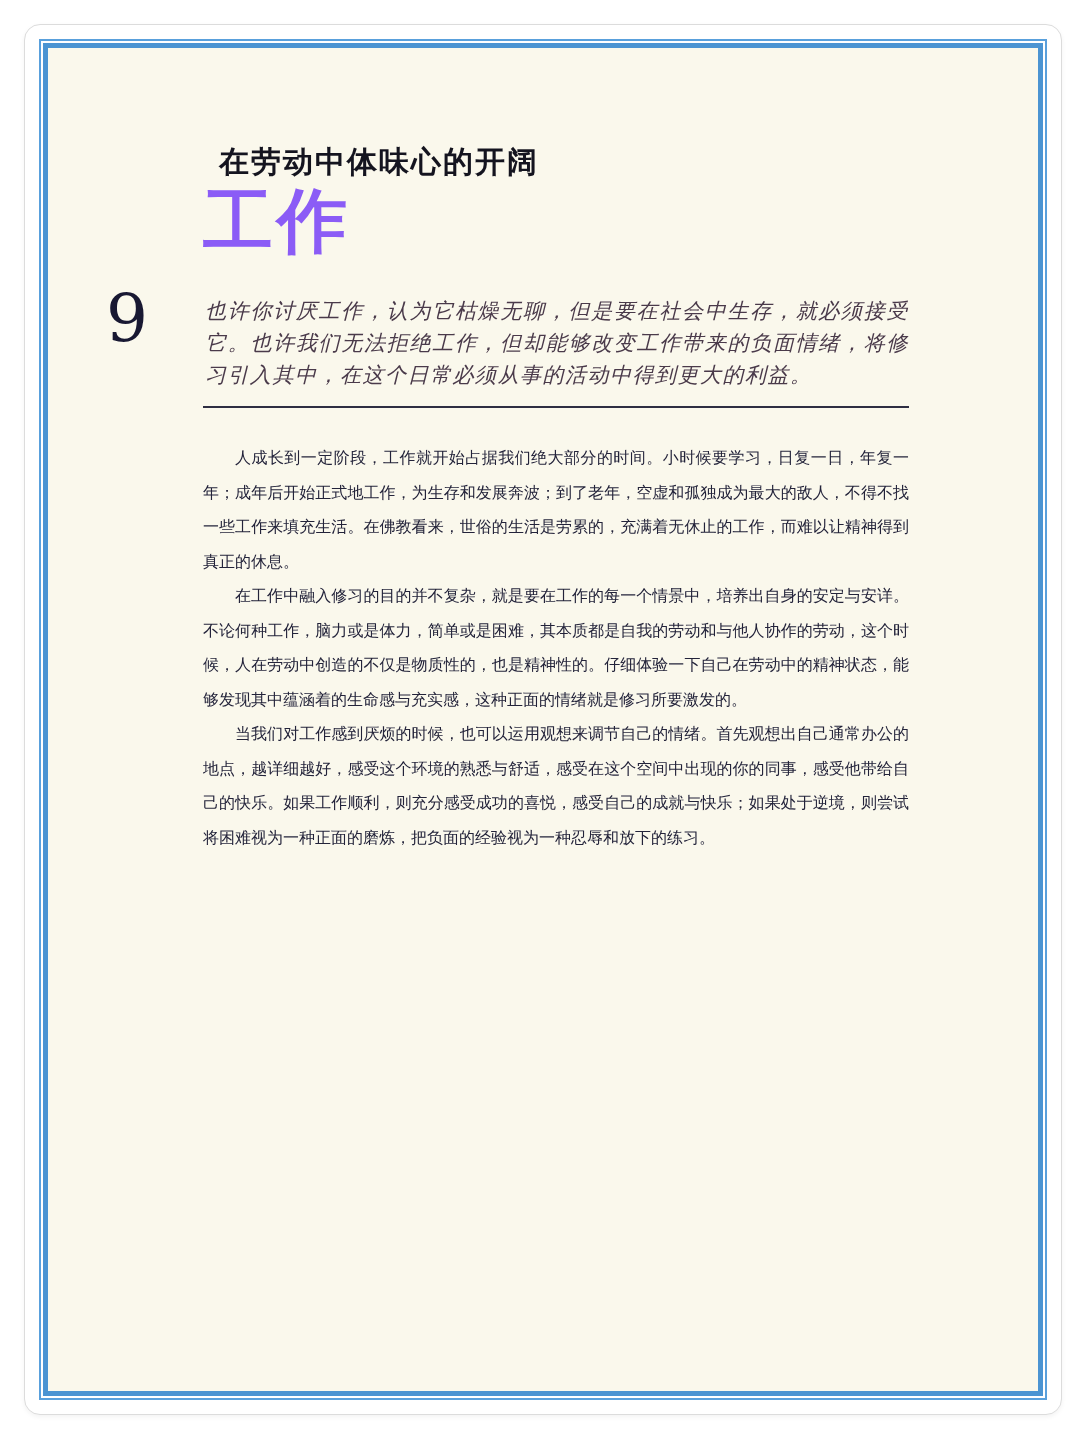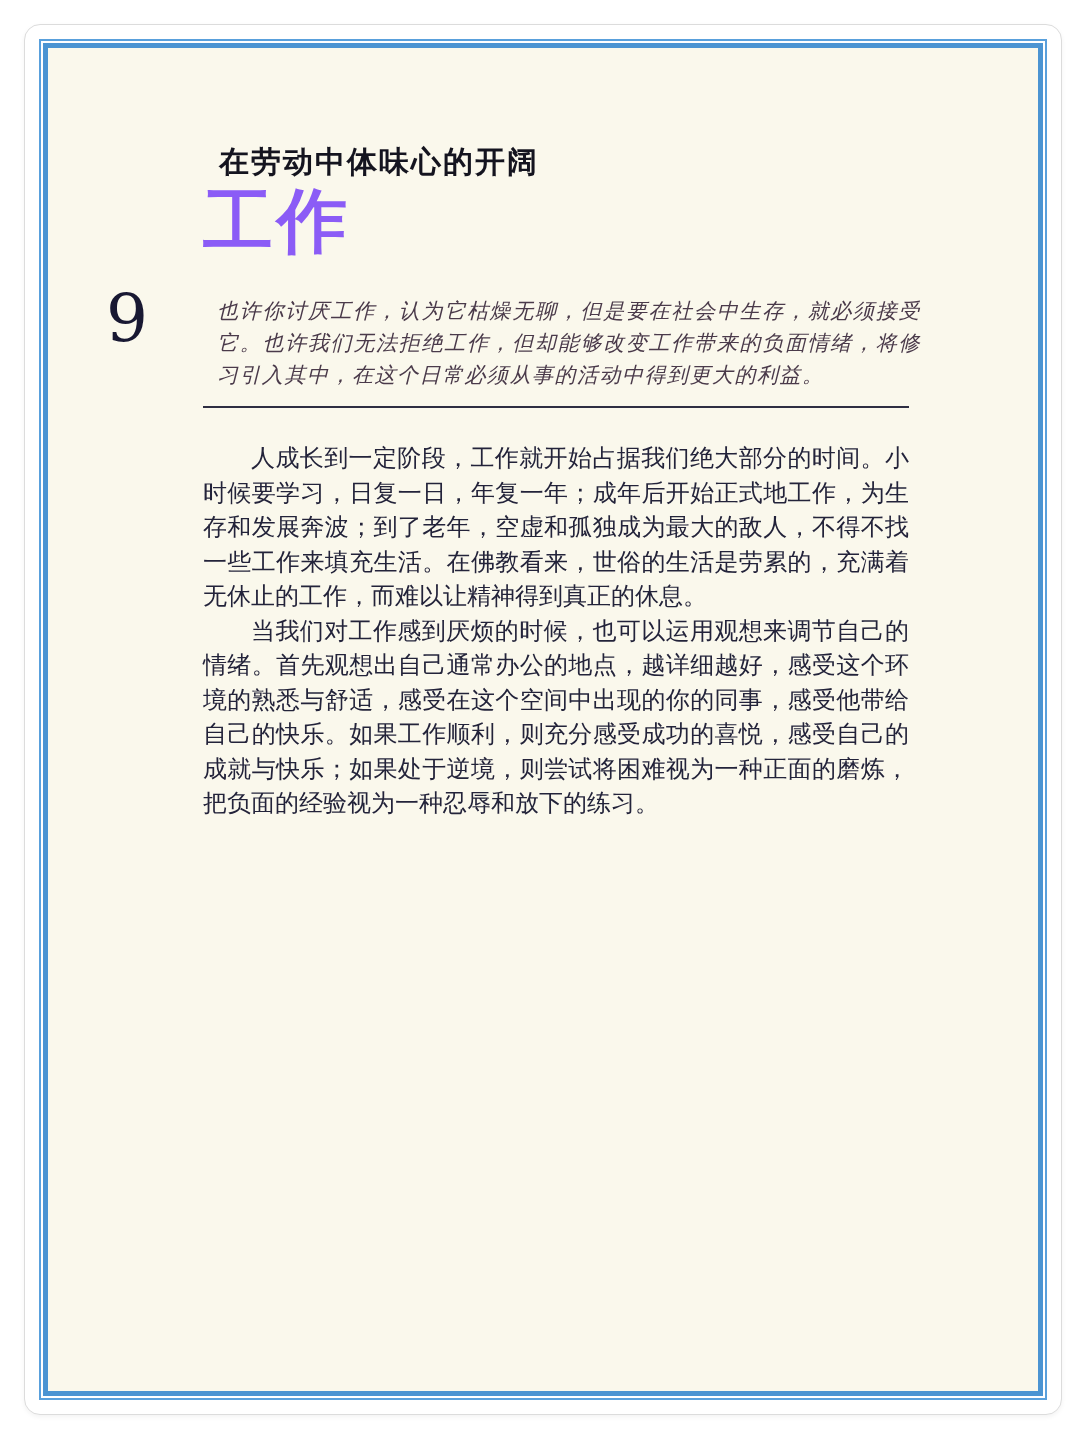--- a/index.html
+++ b/index.html
@@ -86,39 +86,38 @@
     left: 2px;
     top: 247px;
     width: 704px;
     font-family: "DejaVu Serif", "Liberation Serif", serif;
     font-style: italic;
     font-size: 21px;
     line-height: 32px;
     letter-spacing: 1.5px;
     color: #4a3a4a;
     text-align: justify;
-    margin-left: 12px;
   }
   .rule {
     position: absolute;
     left: 0;
     top: 358px;
     width: 706px;
     height: 0;
     border: none;
     border-top: 2px solid #2e2e42;
     margin: 0;
   }
   .body-text {
     position: absolute;
     left: 0;
     top: 393px;
     width: 706px;
     font-family: "DejaVu Serif", "Liberation Serif", serif;
-    font-size: 24px;
+    font-size: 16px;
     line-height: 34.5px;
     color: #23233a;
     text-align: justify;
   }
   .body-text p {
     margin: 0;
     text-indent: 2em;
   }
 </style>
 </head>
@@ -136,20 +135,21 @@
           <div class="subtitle">在劳动中体味心的开阔</div>
 
           <div class="title">工作</div>
 
           <div class="intro">也许你讨厌工作，认为它枯燥无聊，但是要在社会中生存，就必须接受它。也许我们无法拒绝工作，但却能够改变工作带来的负面情绪，将修习引入其中，在这个日常必须从事的活动中得到更大的利益。</div>
 
           <hr class="rule">
 
           <div class="body-text">
             <p>人成长到一定阶段，工作就开始占据我们绝大部分的时间。小时候要学习，日复一日，年复一年；成年后开始正式地工作，为生存和发展奔波；到了老年，空虚和孤独成为最大的敌人，不得不找一些工作来填充生活。在佛教看来，世俗的生活是劳累的，充满着无休止的工作，而难以让精神得到真正的休息。</p>
+            <p>在工作中融入修习的目的并不复杂，就是要在工作的每一个情景中，培养出自身的安定与安详。不论何种工作，脑力或是体力，简单或是困难，其本质都是自我的劳动和与他人协作的劳动，这个时候，人在劳动中创造的不仅是物质性的，也是精神性的。仔细体验一下自己在劳动中的精神状态，能够发现其中蕴涵着的生命感与充实感，这种正面的情绪就是修习所要激发的。</p>
             <p>当我们对工作感到厌烦的时候，也可以运用观想来调节自己的情绪。首先观想出自己通常办公的地点，越详细越好，感受这个环境的熟悉与舒适，感受在这个空间中出现的你的同事，感受他带给自己的快乐。如果工作顺利，则充分感受成功的喜悦，感受自己的成就与快乐；如果处于逆境，则尝试将困难视为一种正面的磨炼，把负面的经验视为一种忍辱和放下的练习。</p>
           </div>
 
         </div>
       </div>
     </div>
   </div>
 </div>
 
 </body></html>

